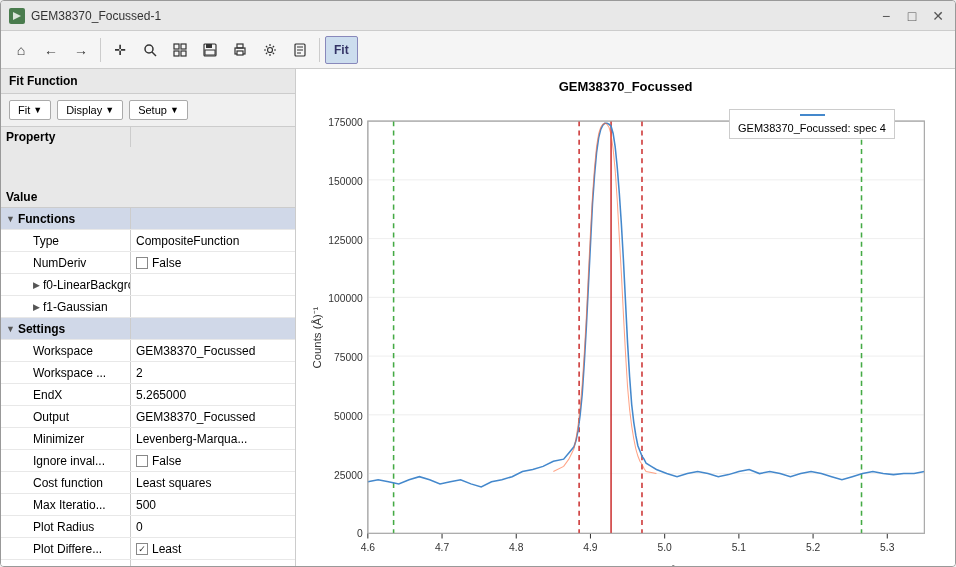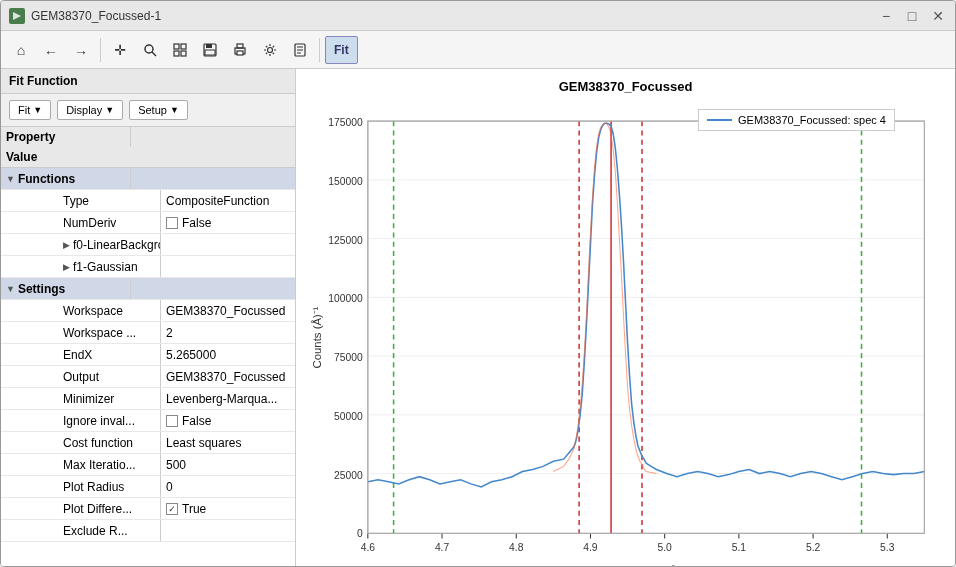--- a/index.html
+++ b/index.html
@@ -169,20 +169,21 @@
     .prop-col-name {
       width: 130px;
       min-width: 130px;
       padding: 3px 5px;
       border-right: 1px solid #ccc;
     }
 
     .prop-col-value {
       flex: 1;
       padding: 3px 5px;
+      margin-top: 40px;
     }
 
     .prop-row {
       display: flex;
       border-bottom: 1px solid #e8e8e8;
       min-height: 22px;
     }
 
     .prop-row.section-header {
       background: #d0d8e8;
@@ -209,21 +210,21 @@
       align-items: center;
       gap: 4px;
     }
 
     .expand-arrow {
       font-size: 9px;
       color: #555;
       cursor: pointer;
     }
 
-    .indent { padding-left: 32px; margin-left: 30px; }
+    .indent { padding-left: 32px; }
 
     .checkbox-indicator {
       width: 12px;
       height: 12px;
       border: 1px solid #888;
       background: white;
       display: inline-flex;
       align-items: center;
       justify-content: center;
       font-size: 9px;
@@ -257,20 +258,21 @@
       position: absolute;
       top: 10px;
       right: 50px;
       border: 1px solid #ccc;
       background: white;
       padding: 4px 8px;
       font-size: 11px;
       display: flex;
       align-items: center;
       gap: 6px;
+      flex-direction: column;
     }
 
     .legend-line {
       width: 25px;
       height: 2px;
       background: #4488cc;
     }
 
     svg.chart {
       width: 100%;
@@ -488,21 +490,21 @@
           </div>
           <div class="prop-value">0</div>
         </div>
 
         <div class="prop-row">
           <div class="prop-name indent">
             <span>Plot Differe...</span>
           </div>
           <div class="prop-value">
             <span class="checkbox-indicator checked">✓</span>
-            <span>True</span>
+            <span>Least</span>
           </div>
         </div>
 
         <div class="prop-row">
           <div class="prop-name indent">
             <span>Exclude R...</span>
           </div>
           <div class="prop-value"></div>
         </div>
       </div>

